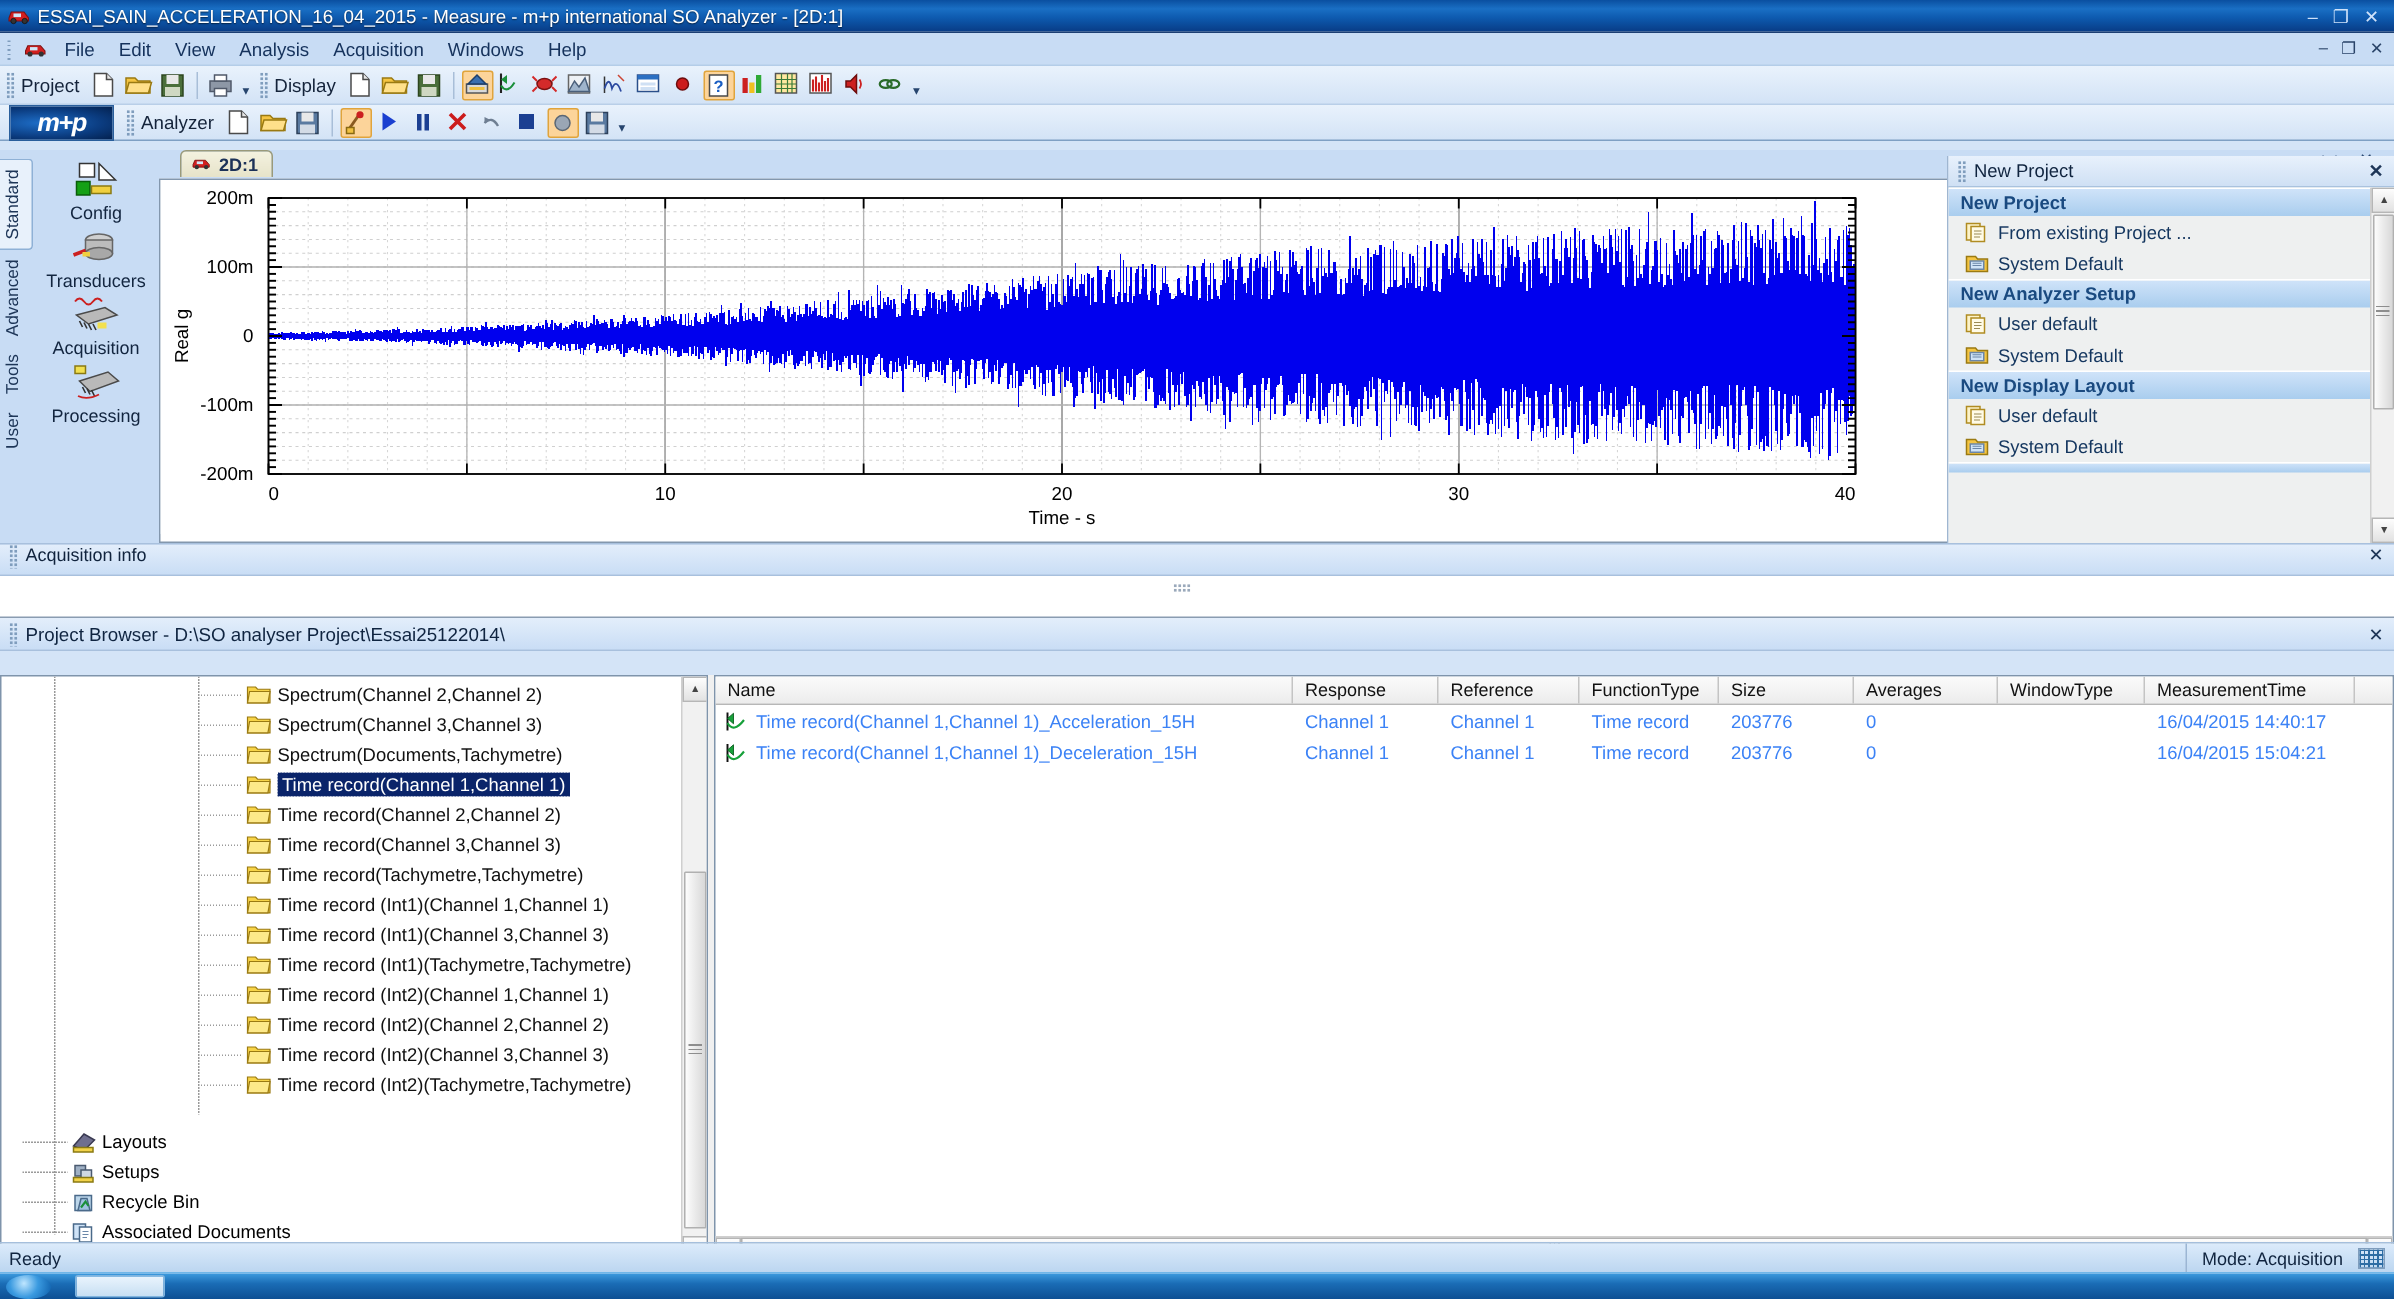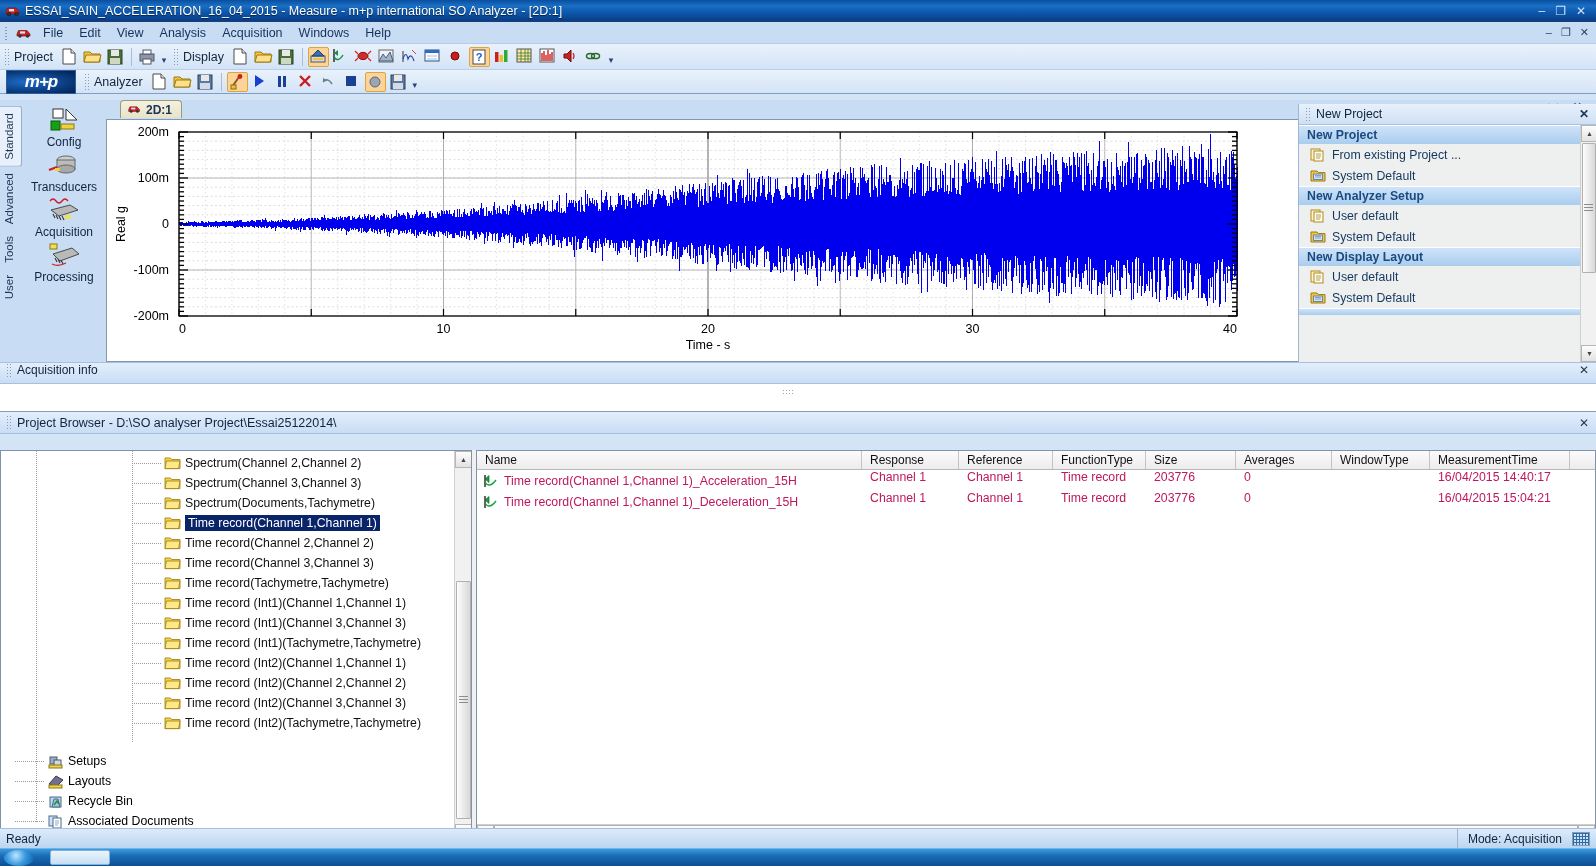--- a/index.html
+++ b/index.html
@@ -169,21 +169,21 @@
   .vline { position: absolute; width: 1px;
     background-image: repeating-linear-gradient(180deg,#9a9a9a 0 1px, transparent 1px 2px); }
 
   
   .list-pane { flex: 1; margin-left: 4px; background: #fff; border: 1px solid #7f94ab;
      position: relative; overflow: hidden; }
   .lp-headrow { display:flex; height: 19px; background: linear-gradient(180deg,#fbfbfb,#ececec);
      border-bottom: 1px solid #b7b7b7; }
   .lp-th { border-right: 1px solid #c4c4c4; font-size: 12px; color:#111;
      padding: 2px 0 0 8px; overflow: hidden; white-space: nowrap; }
-  .lp-row { display:flex; height: 21px; font-size: 12.3px; color:#be185d; }
+  .lp-row { display:flex; height: 21px; align-items:center; font-size: 12.3px; color:#3b82f6; }
   .lp-td { padding-left: 8px; white-space: nowrap; overflow: hidden; }
   .lp-name { display:flex; align-items:center; gap: 5px; padding-left: 6px; }
   .wav-icon { width: 16px; height: 14px; flex: none; position: relative; }
   .lp-hscroll { position:absolute; left:0; bottom:0; width: 100%; height: 17px;
      background: #f1f1f1; border-top: 1px solid #cfcfcf; display:flex; align-items:center; }
   .hs-arrow { width: 17px; height: 16px; background: linear-gradient(180deg,#fdfdfd,#e2e2e2);
      border:1px solid #b6b6b6; display:flex; align-items:center; justify-content:center;
      font-size: 7px; color:#444; }
   .hs-thumb { flex:1; margin: 0 0; height: 16px;
      background: linear-gradient(180deg,#fdfdfd,#eaeaea 50%,#d8d8d8); border:1px solid #b0b0b0;
@@ -1052,34 +1052,34 @@
                 <path d="M2.4 5 H16 L14.6 12.6 H1 Z" fill="#fde98a" stroke="#9a7a12" stroke-width=".8"></path>
               </svg></span>
             <span class="tlabel">Time record (Int2)(Tachymetre,Tachymetre)</span>
           </div>
         </div>
       <div id="tree-roots" style="position:absolute;left:0;top:300px;width:455px;">
           <div class="tnode">
             <span style="display:inline-block;width:14px"></span>
             <span class="dashline"></span>
             <span class="folder"><svg width="18" height="15">
+                <path d="M2 10 L9 2 L16 6 L9 13 Z" fill="#6f6f8f" stroke="#3a3a52"></path>
+                <rect x="2" y="11" width="13" height="3" fill="#f2d24a" stroke="#8a7a12"></rect>
+              </svg></span>
+            <span class="tlabel">Layouts</span>
+          </div>
+          <div class="tnode">
+            <span style="display:inline-block;width:14px"></span>
+            <span class="dashline"></span>
+            <span class="folder"><svg width="18" height="15">
                 <rect x="3" y="3" width="7" height="7" fill="#9fb0c4" stroke="#4a5a70"></rect>
                 <rect x="7" y="6" width="7" height="6" fill="#cfd8e4" stroke="#4a5a70"></rect>
                 <rect x="2" y="11" width="13" height="3" fill="#f2d24a" stroke="#8a7a12"></rect>
               </svg></span>
             <span class="tlabel">Setups</span>
-          </div>
-          <div class="tnode">
-            <span style="display:inline-block;width:14px"></span>
-            <span class="dashline"></span>
-            <span class="folder"><svg width="18" height="15">
-                <path d="M2 10 L9 2 L16 6 L9 13 Z" fill="#6f6f8f" stroke="#3a3a52"></path>
-                <rect x="2" y="11" width="13" height="3" fill="#f2d24a" stroke="#8a7a12"></rect>
-              </svg></span>
-            <span class="tlabel">Layouts</span>
           </div>
           <div class="tnode">
             <span style="display:inline-block;width:14px"></span>
             <span class="dashline"></span>
             <span class="folder"><svg width="18" height="15">
                 <rect x="3" y="3" width="11" height="10" fill="#bcd6ea" stroke="#4a6a8a"></rect>
                 <path d="M5 13 l2 -8 h4 l2 8 z" fill="#9fc3e0" stroke="#4a6a8a"></path>
                 <path d="M7 11 l3 -4 l2 3" stroke="#1a8f3a" stroke-width="1.4" fill="none"></path>
               </svg></span>
             <span class="tlabel">Recycle Bin</span>

